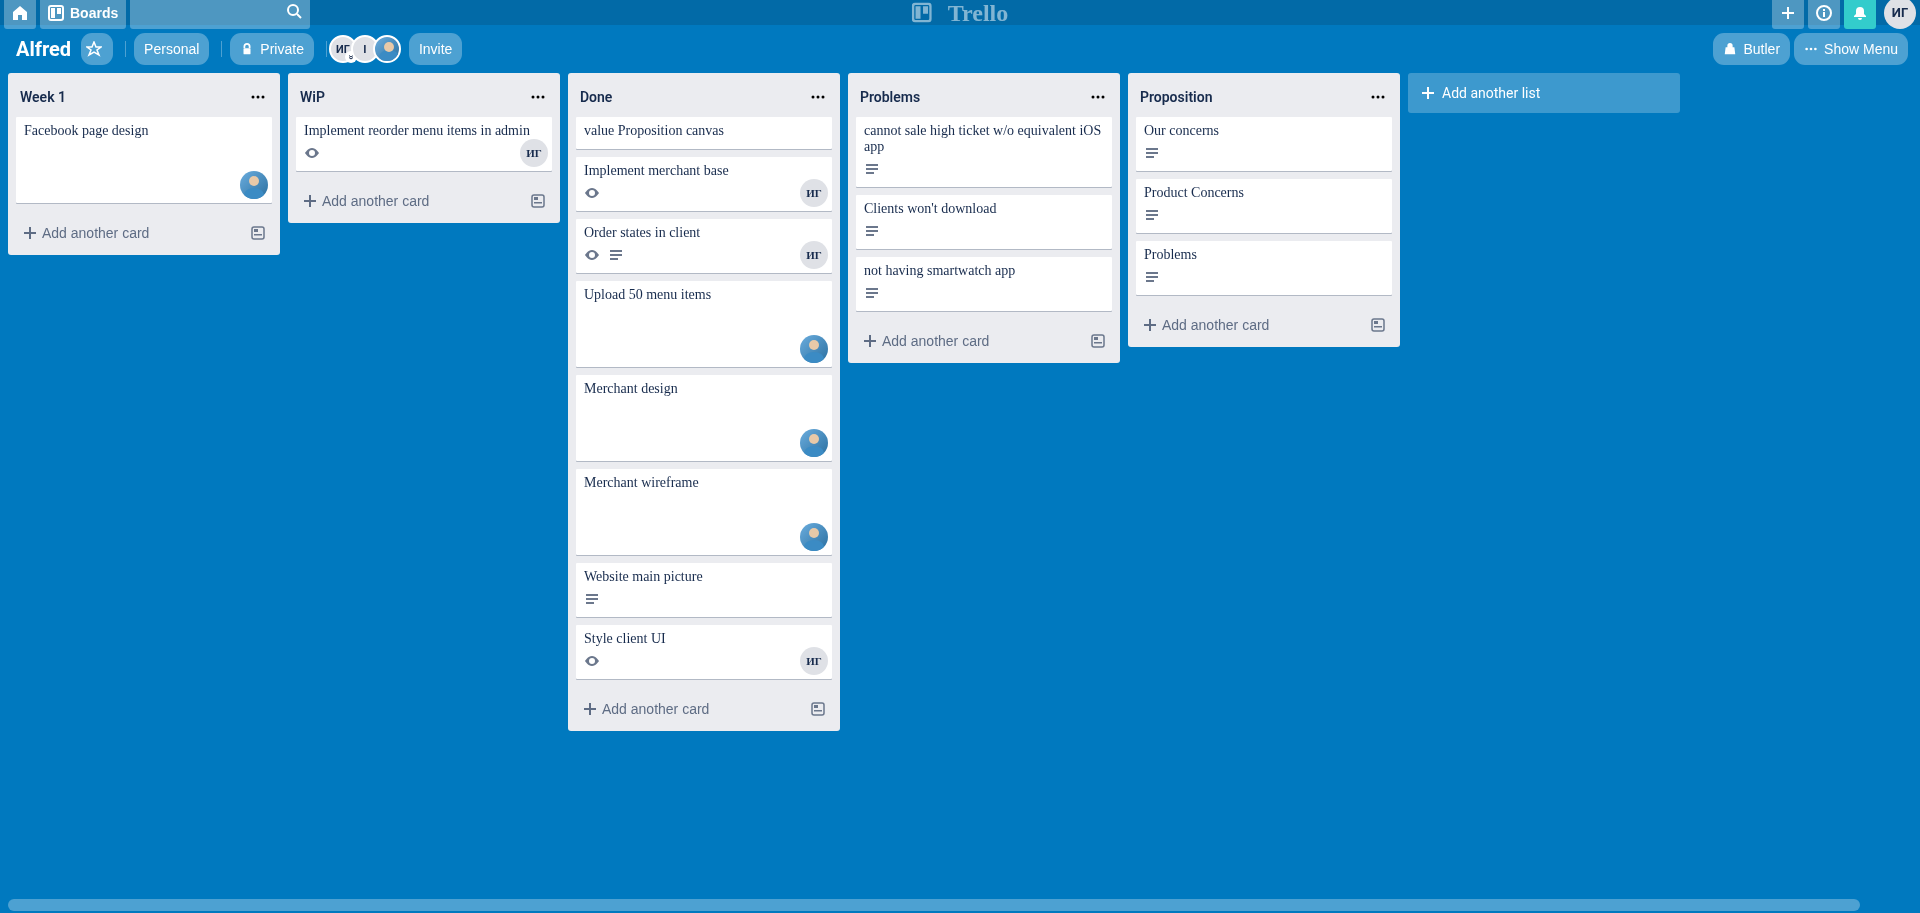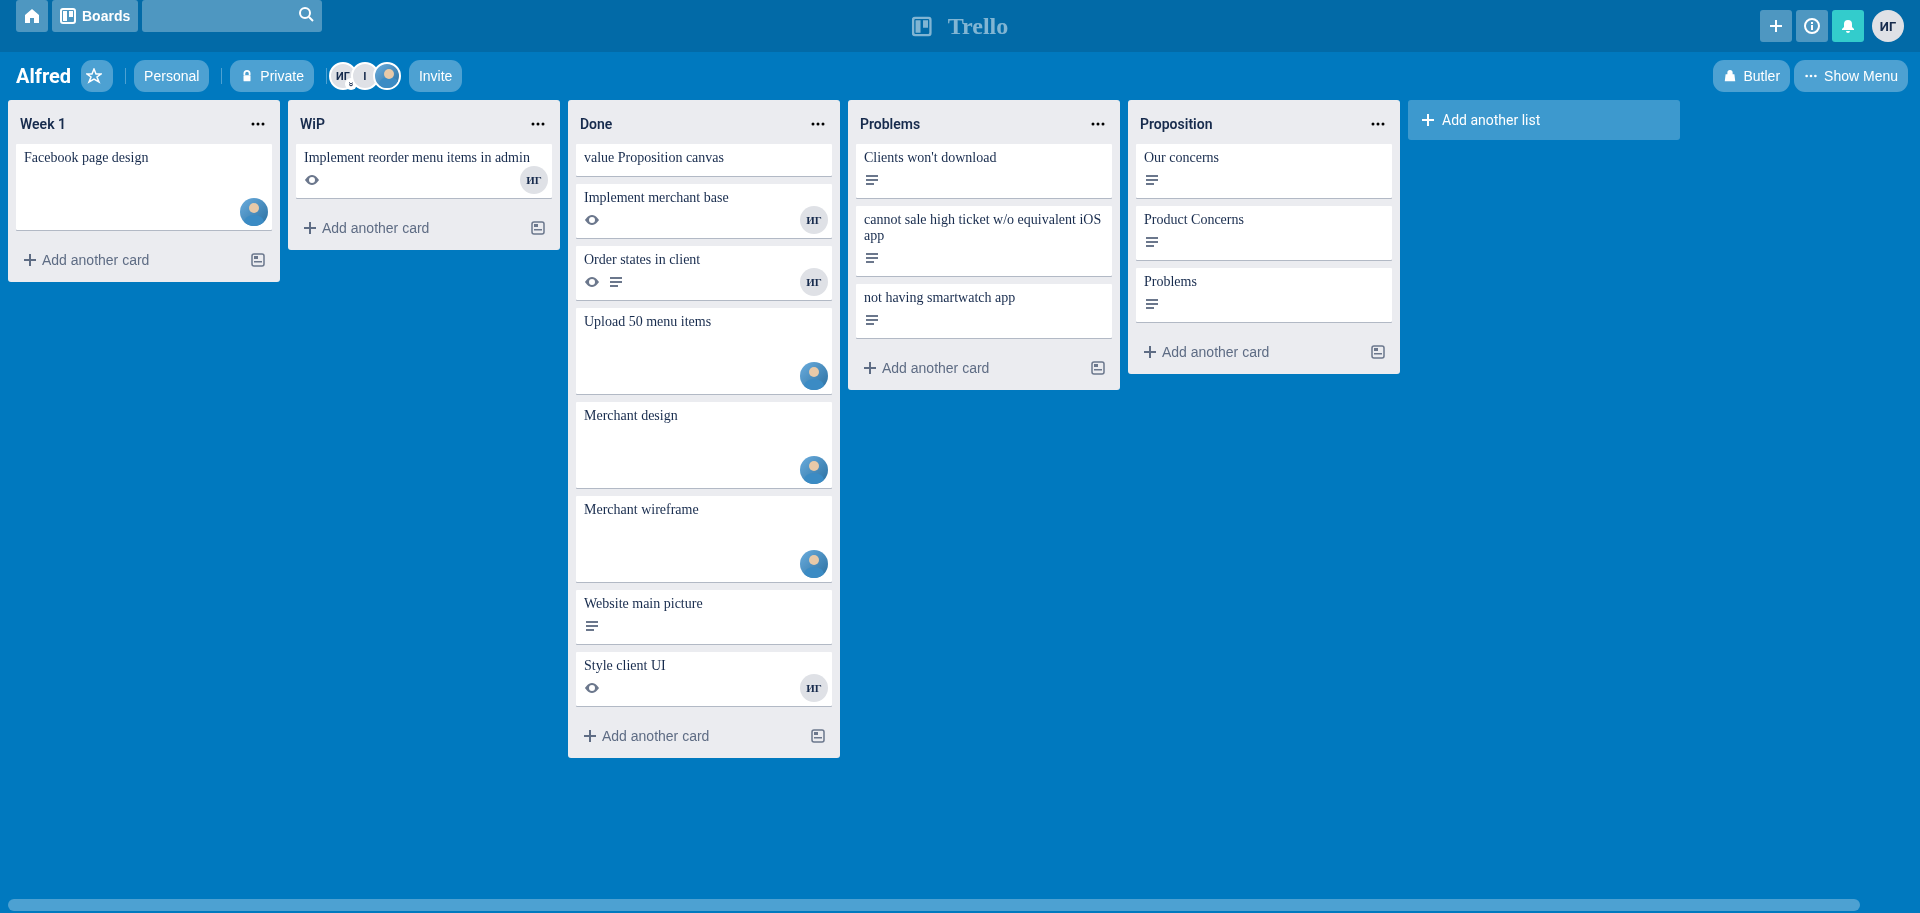--- a/index.html
+++ b/index.html
@@ -1,23 +1,24 @@
 <!DOCTYPE html>
 <html><head>
 <meta charset="utf-8">
 <style>
   * { box-sizing: border-box; margin: 0; padding: 0; }
   html, body { height: 100%; font-family: -apple-system, BlinkMacSystemFont, "Segoe UI", Roboto, Helvetica, Arial, sans-serif; }
   body { background: #0079bf; overflow: hidden; display:flex; flex-direction:column;}
   
   .top-header {
-    height: 52px;
+    height: 25px;
     background: #026aa7;
     display: flex;
-    padding: 0 16px;
+    align-items: center;
+    padding: 0 4px;
     position: relative;
     flex: 0 0 auto;
   }
   .hbtn {
     background: rgba(255,255,255,0.3);
     border: none;
     height: 32px;
     border-radius: 3px;
     color: #fff;
     display: inline-flex;
@@ -588,29 +589,29 @@
         <div class="list-header">
           <div class="list-title">Problems</div>
           <div class="list-menu">
             <svg class="ic" viewBox="0 0 16 16">
               <use href="#i-dots"></use>
             </svg>
           </div>
         </div>
         <div class="cards">
           <div class="card">
+            <span class="card-title">cannot sale high ticket w/o equivalent iOS app</span>
+            <div class="badges">
+              <span><svg class="ic" viewBox="0 0 16 16">
+                  <use href="#i-desc"></use>
+                </svg></span>
+            </div>
+          </div>
+          <div class="card">
             <span class="card-title">Clients won't download</span>
-            <div class="badges">
-              <span><svg class="ic" viewBox="0 0 16 16">
-                  <use href="#i-desc"></use>
-                </svg></span>
-            </div>
-          </div>
-          <div class="card">
-            <span class="card-title">cannot sale high ticket w/o equivalent iOS app</span>
             <div class="badges">
               <span><svg class="ic" viewBox="0 0 16 16">
                   <use href="#i-desc"></use>
                 </svg></span>
             </div>
           </div>
           <div class="card">
             <span class="card-title">not having smartwatch app</span>
             <div class="badges">
               <span><svg class="ic" viewBox="0 0 16 16">

